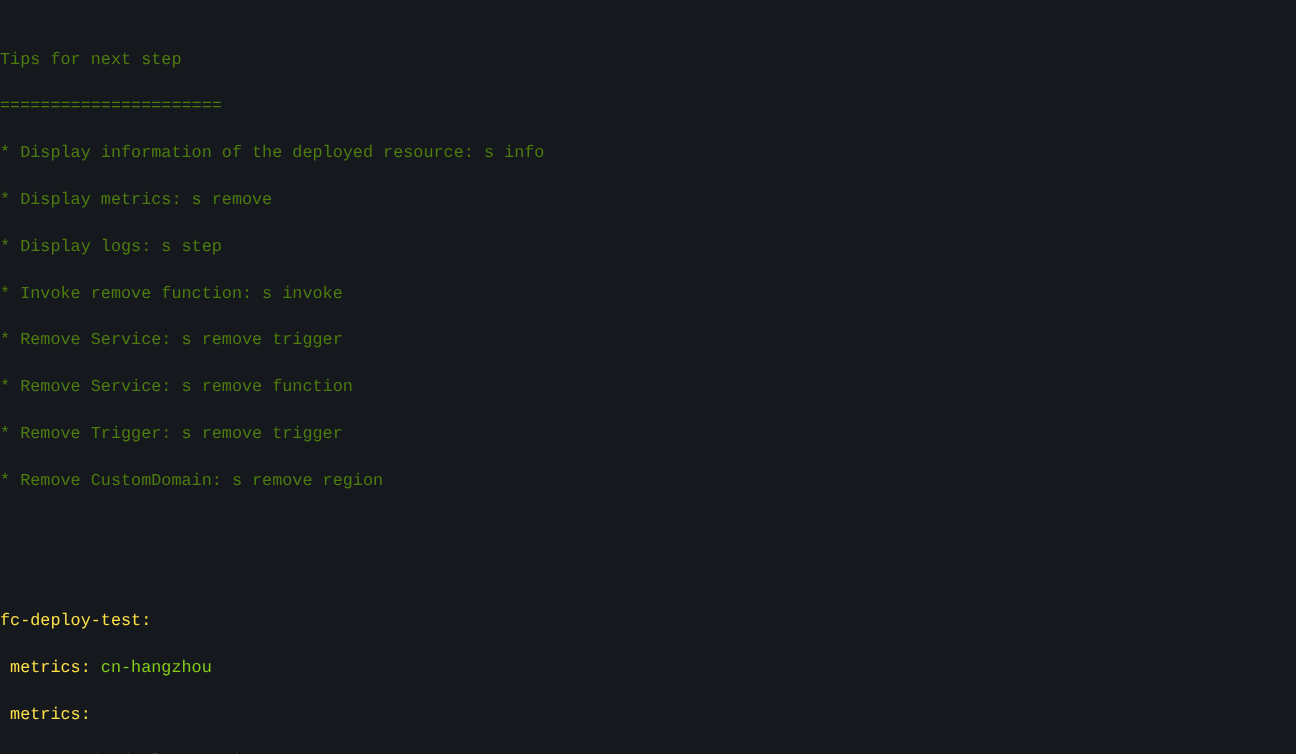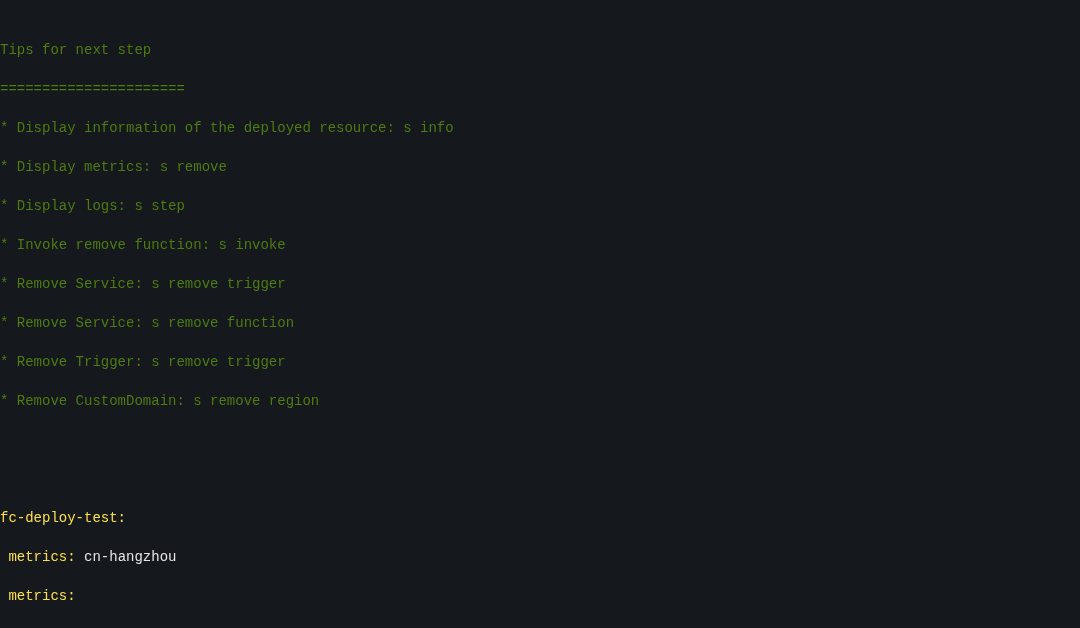--- a/index.html
+++ b/index.html
@@ -13,21 +13,21 @@
   body {
     font-family: "Menlo", "Consolas", "Courier New", monospace;
     font-size: 14px;
     line-height: 19.5px;
     color: #8f9b3c;
     white-space: pre;
     padding-top: 2px;
   }
   .tip-line { color: #4d7c0f; }
   .green { color: #fde047; }
-  .darkgreen { color: #e5e5e5; }
+  .darkgreen { color: #84cc16; }
 </style>
 </head>
 <body>
 
 <span class="tip-line">Tips for next step</span>
 
 <span class="tip-line">======================</span>
 
 <span class="tip-line">* Display information of the deployed resource: s info</span>
 

